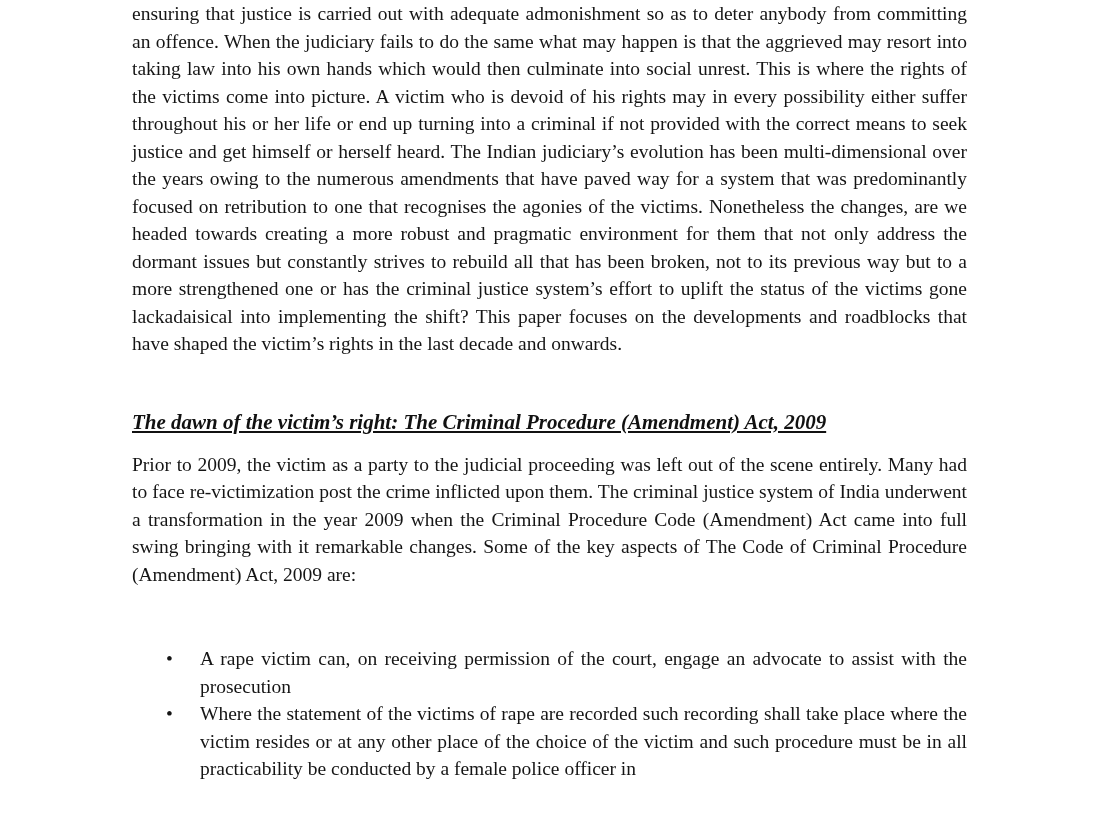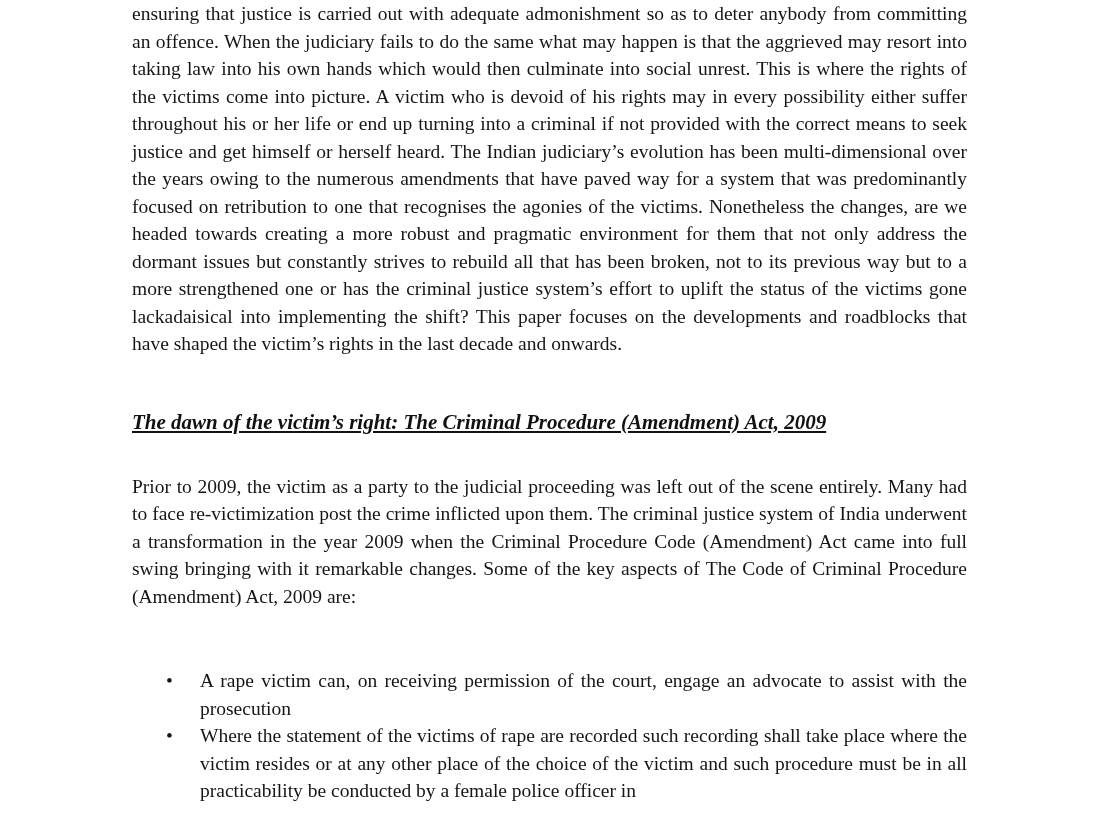--- a/index.html
+++ b/index.html
@@ -24,21 +24,21 @@
     overflow: hidden;
   }
   p.body-text {
     margin: 0;
     text-align: justify;
   }
   .first-para {
     margin-top: -7px;
   }
   .section-heading {
-    margin: 50px 0 36px 0;
+    margin: 50px 0 14px 0;
     font-size: 21px;
     line-height: 29px;
     font-weight: bold;
     font-style: italic;
     text-decoration: underline;
     text-align: left;
     color: #111111;
   }
   ul.bullet-list {
     list-style: none;

